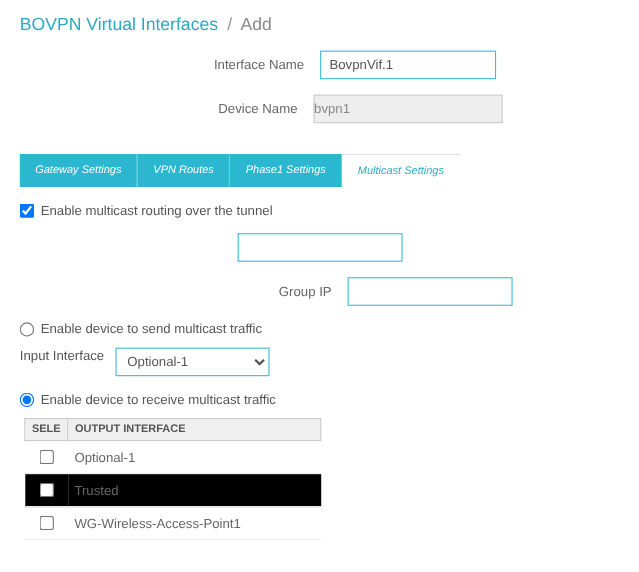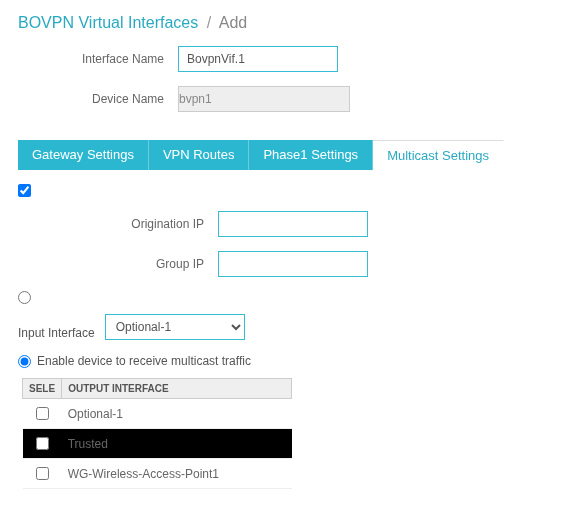--- a/index.html
+++ b/index.html
@@ -21,20 +21,21 @@
   .breadcrumb a {
     color: #2aaac2;
     text-decoration: none;
   }
   .breadcrumb .sep { color: #999; margin: 0 4px; }
   .breadcrumb .cur { color: #888; }
   .form-row {
     display: flex;
     align-items: center;
     margin-bottom: 14px;
+    justify-content: center;
   }
   .form-row label {
     width: 160px;
     text-align: right;
     padding-right: 14px;
     color: #666;
   }
   .text-input {
     height: 26px;
     border: 1px solid #37bcd6;
@@ -54,27 +55,28 @@
     line-height: 16px;
   }
   .tabs {
     display: flex;
     margin-top: 28px;
     margin-bottom: 14px;
   }
   .tab {
     background: #2bb7cf;
     color: #fff;
-    font-size: 13px;
+    font-size: 10px;
     height: 30px;
     line-height: 30px;
     padding: 0 14px;
     border-right: 1px solid rgba(255,255,255,0.3);
     cursor: pointer;
     white-space: nowrap;
+    font-style: italic;
   }
   .tab.active {
     background: #fff;
     color: #2aaac2;
     border-top: 1px solid #ddd;
     border-bottom: none;
   }
   .checkbox-row {
     display: flex;
     align-items: center;
@@ -86,21 +88,21 @@
   .sub-form .text-input { width: 150px; }
   .radio-row {
     display: flex;
     align-items: center;
     gap: 6px;
     margin: 10px 0;
   }
   .radio-row input { margin: 0; }
   .select-row {
     display: flex;
-    align-items: flex-end;
+    align-items: flex-start;
     gap: 10px;
     margin: 6px 0 14px 0;
   }
   .select-row label { display:inline-block; }
   .select-box {
     height: 26px;
     width: 140px;
     border: 1px solid #37bcd6;
     font-size: 12px;
     color: #555;
@@ -156,35 +158,36 @@
   <div class="tabs">
     <div class="tab">Gateway Settings</div>
     <div class="tab">VPN Routes</div>
     <div class="tab">Phase1 Settings</div>
     <div class="tab active">Multicast Settings</div>
 
   </div>
 
   <div class="checkbox-row">
     <input type="checkbox" checked="" style="">
+    <span>Enable multicast routing over the tunnel</span>
   </div>
 
   <div class="sub-form">
     <div class="form-row">
-      <label>Origination IP</label>
       <input class="text-input" type="text" value="" style="">
     </div>
     <div class="form-row">
       <label>Group IP</label>
       <input class="text-input" type="text" value="" style="">
     </div>
   </div>
 
   <div class="radio-row">
     <input type="radio" name="mc" style="">
+    <span>Enable device to send multicast traffic</span>
   </div>
   <div class="select-row">
     <label>Input Interface</label>
     <select class="select-box">
       <option>Optional-1</option>
     </select>
   </div>
 
   <div class="radio-row">
     <input type="radio" name="mc" checked="" style="">

